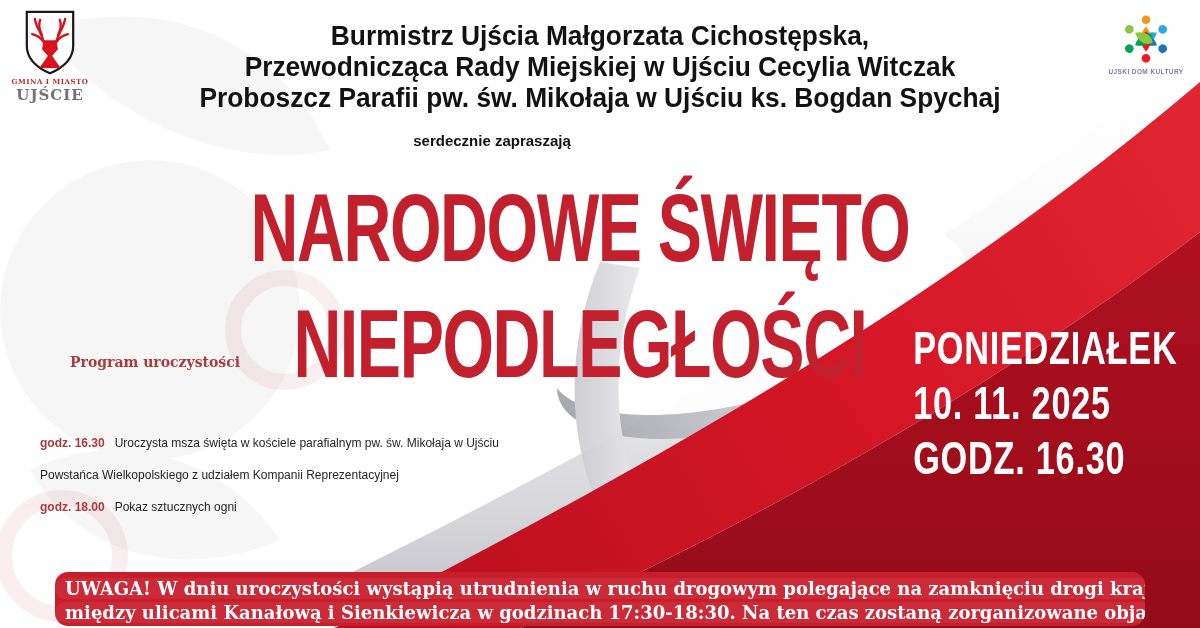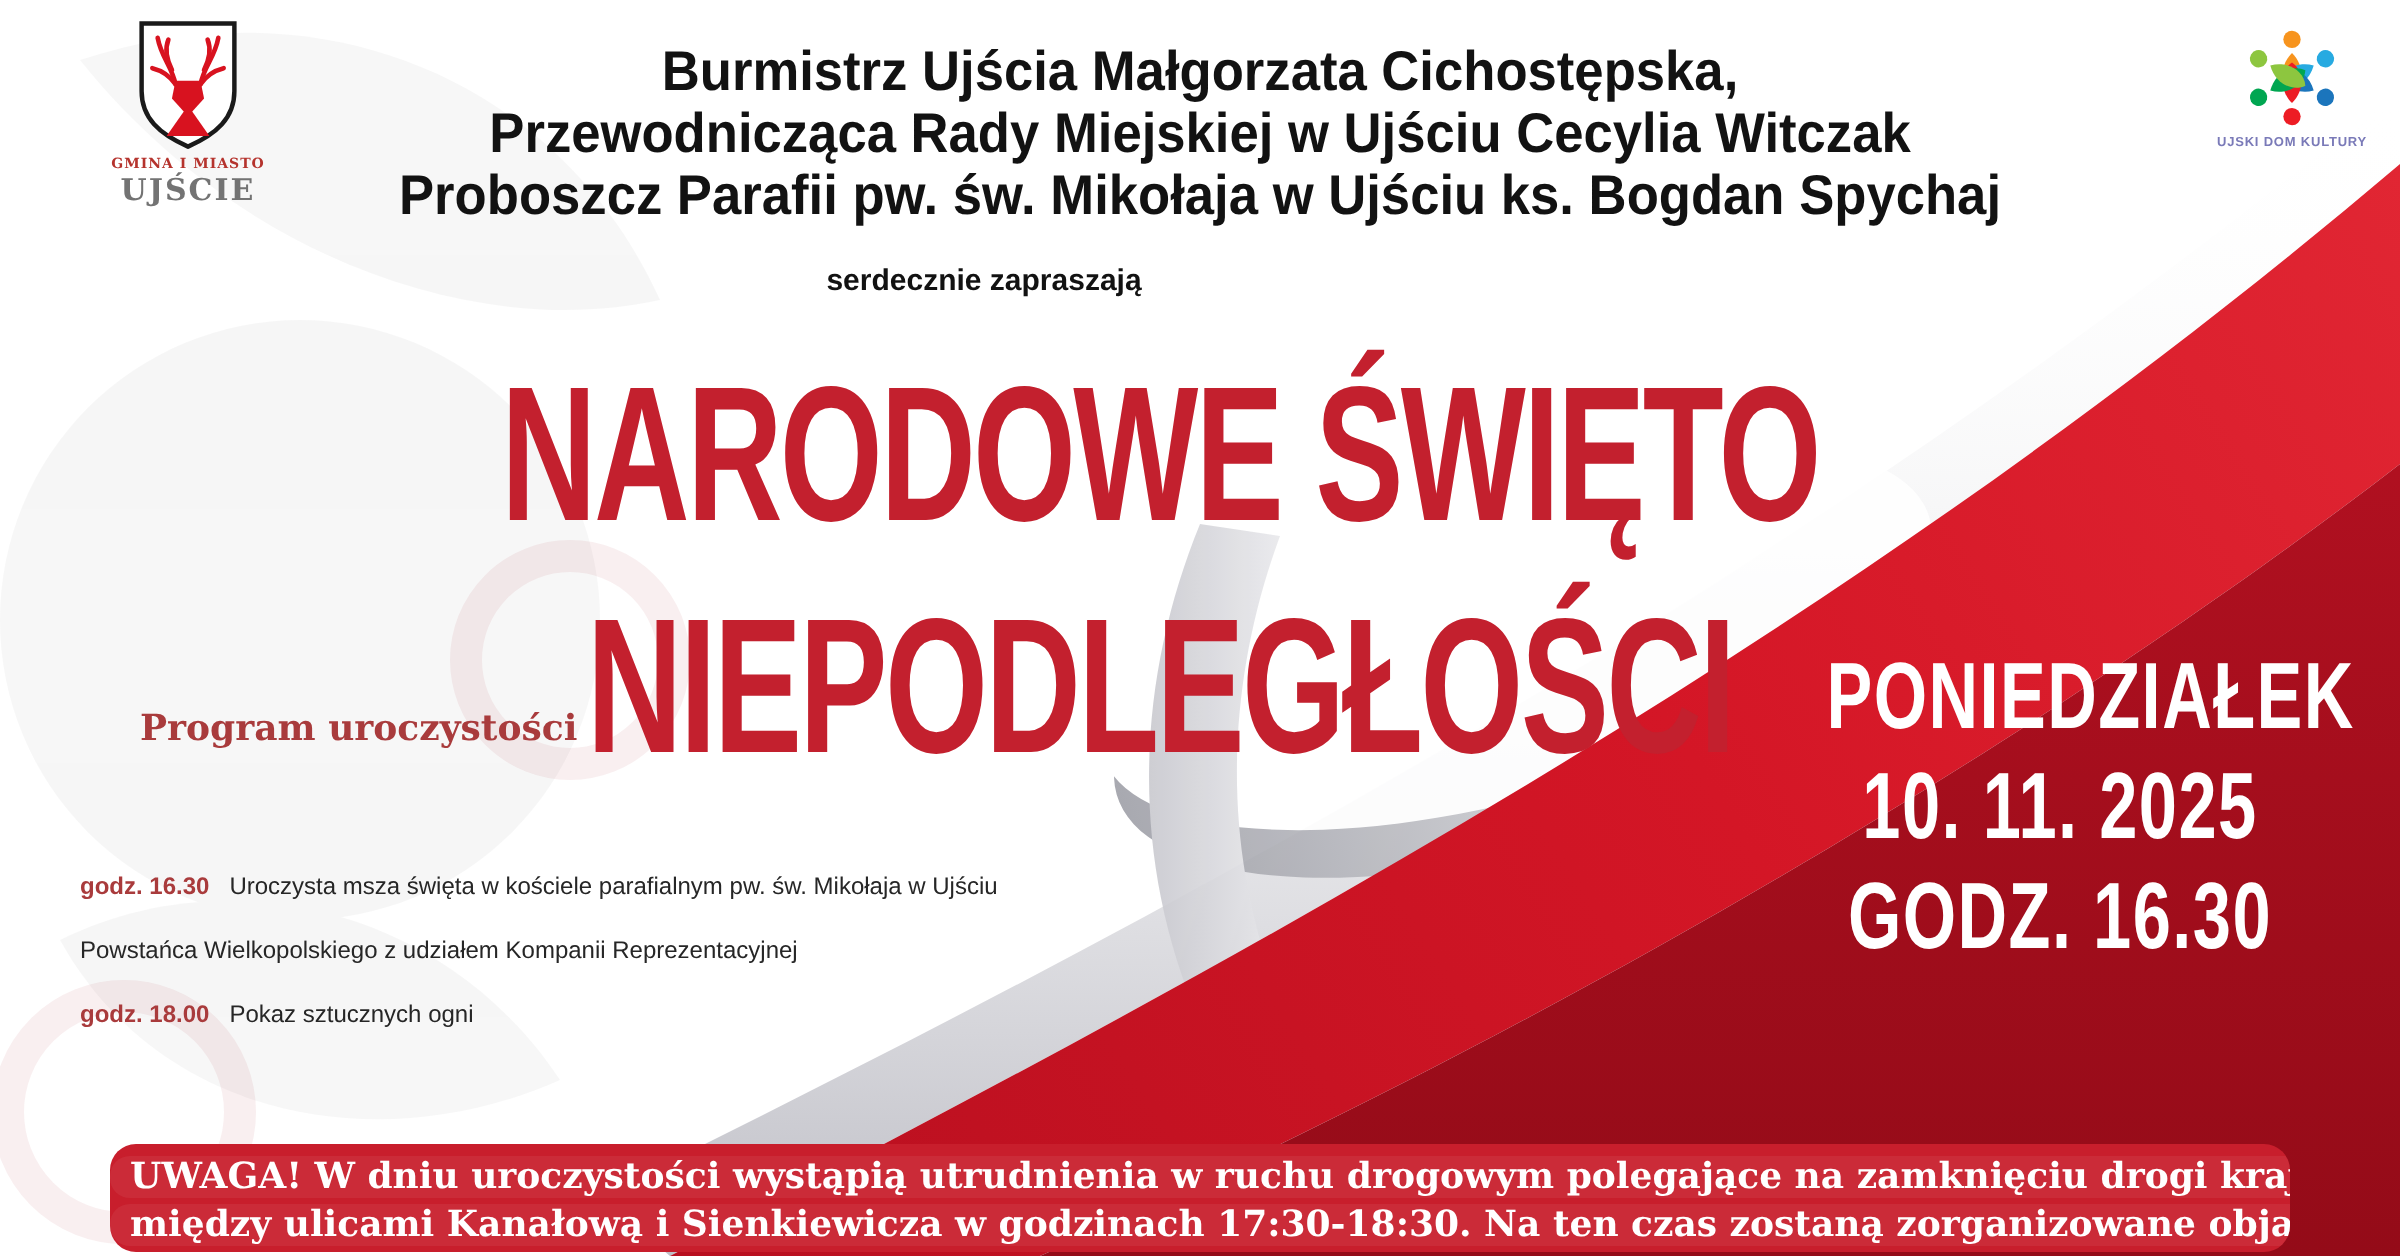--- a/index.html
+++ b/index.html
@@ -7,21 +7,21 @@
     width:1200px;height:628px;position:relative;overflow:hidden;
     background:#ffffff;
     font-family:"Liberation Sans", sans-serif;
   }
   .abs{position:absolute;}
 
   
   #flag-svg{position:absolute;left:0;top:0;width:1200px;height:628px;z-index:0;}
 
   
-  .coa-block{left:10px;top:10px;width:80px;text-align:center;z-index:5;margin-left:44px;}
+  .coa-block{left:10px;top:10px;width:80px;text-align:center;z-index:5;}
   .coa-block svg{display:block;margin:0 auto;}
   .coa-cap1{font-family:"DejaVu Serif", serif;font-size:7px;font-weight:bold;color:#b5332d;letter-spacing:.5px;margin-top:1px;}
   .coa-cap2{font-family:"DejaVu Serif", serif;font-size:15px;font-weight:bold;color:#737373;letter-spacing:1px;}
 
   
   .udk-block{left:1098px;top:12px;width:96px;text-align:center;z-index:5;}
   .udk-block svg{display:block;margin:0 auto;}
   .udk-cap{font-size:6.5px;font-weight:bold;color:#7a7ab8;letter-spacing:.4px;margin-top:2px;}
 
   
@@ -31,30 +31,30 @@
   .invite{left:0;top:132px;width:984px;text-align:center;z-index:4;
     color:#121212;font-weight:bold;font-size:15px;}
 
   
   .title-block{left:0;top:170px;width:1160px;text-align:center;z-index:4;
     color:#c3202e;font-weight:800;font-size:96px;line-height:116px;letter-spacing:-2px;
     transform:scaleX(.69);transform-origin:50% 0;}
 
   
   .program-heading{left:70px;top:354px;z-index:4;
-    font-family:"DejaVu Serif", serif;font-size:18px;font-weight:bold;color:#a93b3c;}
+    font-family:"DejaVu Serif", serif;font-size:14px;font-weight:bold;color:#a93b3c;}
   .program{left:40px;top:385px;width:585px;z-index:4;
     font-family:Liberation Sans, sans-serif;font-size:12px;line-height:20px;color:#262626;margin-top:48px;}
   .sched-item{margin-bottom:12px;}
   .sched-line{white-space:nowrap;}
   .sched-line.ws-wide{word-spacing:10px;}
   .time{font-weight:bold;color:#a93b3c;margin-right:10px;}
 
   
-  .event-block{left:870px;top:320px;width:320px;text-align:center;z-index:4;
+  .event-block{left:870px;top:320px;width:320px;z-index:4;
     color:#ffffff;font-weight:800;font-size:47px;line-height:55px;}
   .event-block .cond{display:block;transform:scaleX(.73);transform-origin:50% 50%;letter-spacing:1px;}
 
   
   .notice{left:55px;top:572px;width:1090px;height:54px;z-index:6;
     background:#c81e2c;border-radius:13px;text-align:center;overflow:hidden;
     font-family:"DejaVu Serif", serif;font-weight:bold;color:#ffffff;
     font-size:18px;line-height:24px;padding-top:5px;box-sizing:border-box;}
   .notice-line{white-space:nowrap;}
   .notice-line span{background:rgba(255,255,255,.06);border-radius:10px;padding:0 10px;}

